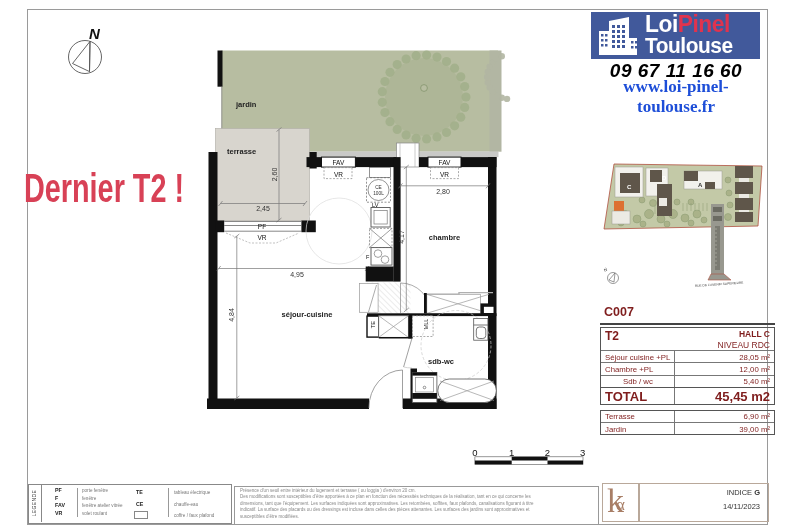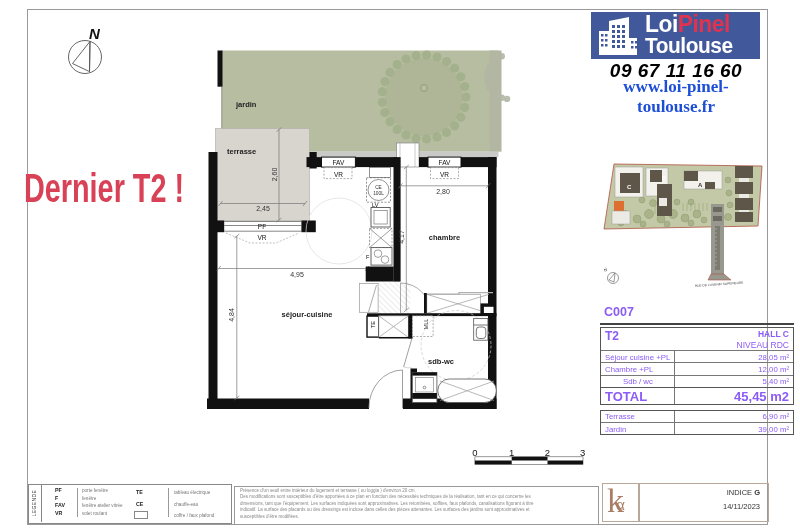--- a/index.html
+++ b/index.html
@@ -429,21 +429,21 @@
 
 <text x="100" y="127" font-size="3.2" fill="#444" transform="rotate(-4 100 127)">RUE DE L'AVENIR SUPERIEURE</text>
 
 <g stroke="#555" fill="none" stroke-width="0.6">
   <circle cx="18" cy="118" r="5.5"></circle>
   <polygon points="20,113 14,120 19,122"></polygon>
 </g>
 <text x="10" y="112" font-size="4.5" font-style="italic" fill="#333" transform="rotate(-35 10 112)">N</text>
 </svg>
 
-<div class="abs" style="left:600px;top:305px;width:194px;color:#8b5cf6;box-sizing:border-box;">
+<div class="abs" style="left:600px;top:305px;width:175px;color:#7f1d1d;box-sizing:border-box;">
 
   <div style="font-size:12.5px;font-weight:bold;padding-left:4px;">C007</div>
   <div style="height:2px;background:#444;margin-top:4px;"></div>
 
   <div style="border:1.2px solid #555;margin-top:2px;box-sizing:border-box;">
     <div style="position:relative;height:22px;">
       <span style="position:absolute;left:4px;top:1px;font-size:12px;font-weight:bold;">T2</span>
       <span style="position:absolute;right:4px;top:1px;font-size:8.5px;font-weight:bold;">HALL C</span>
       <span style="position:absolute;right:4px;top:12px;font-size:8.5px;">NIVEAU RDC</span>
     </div>

